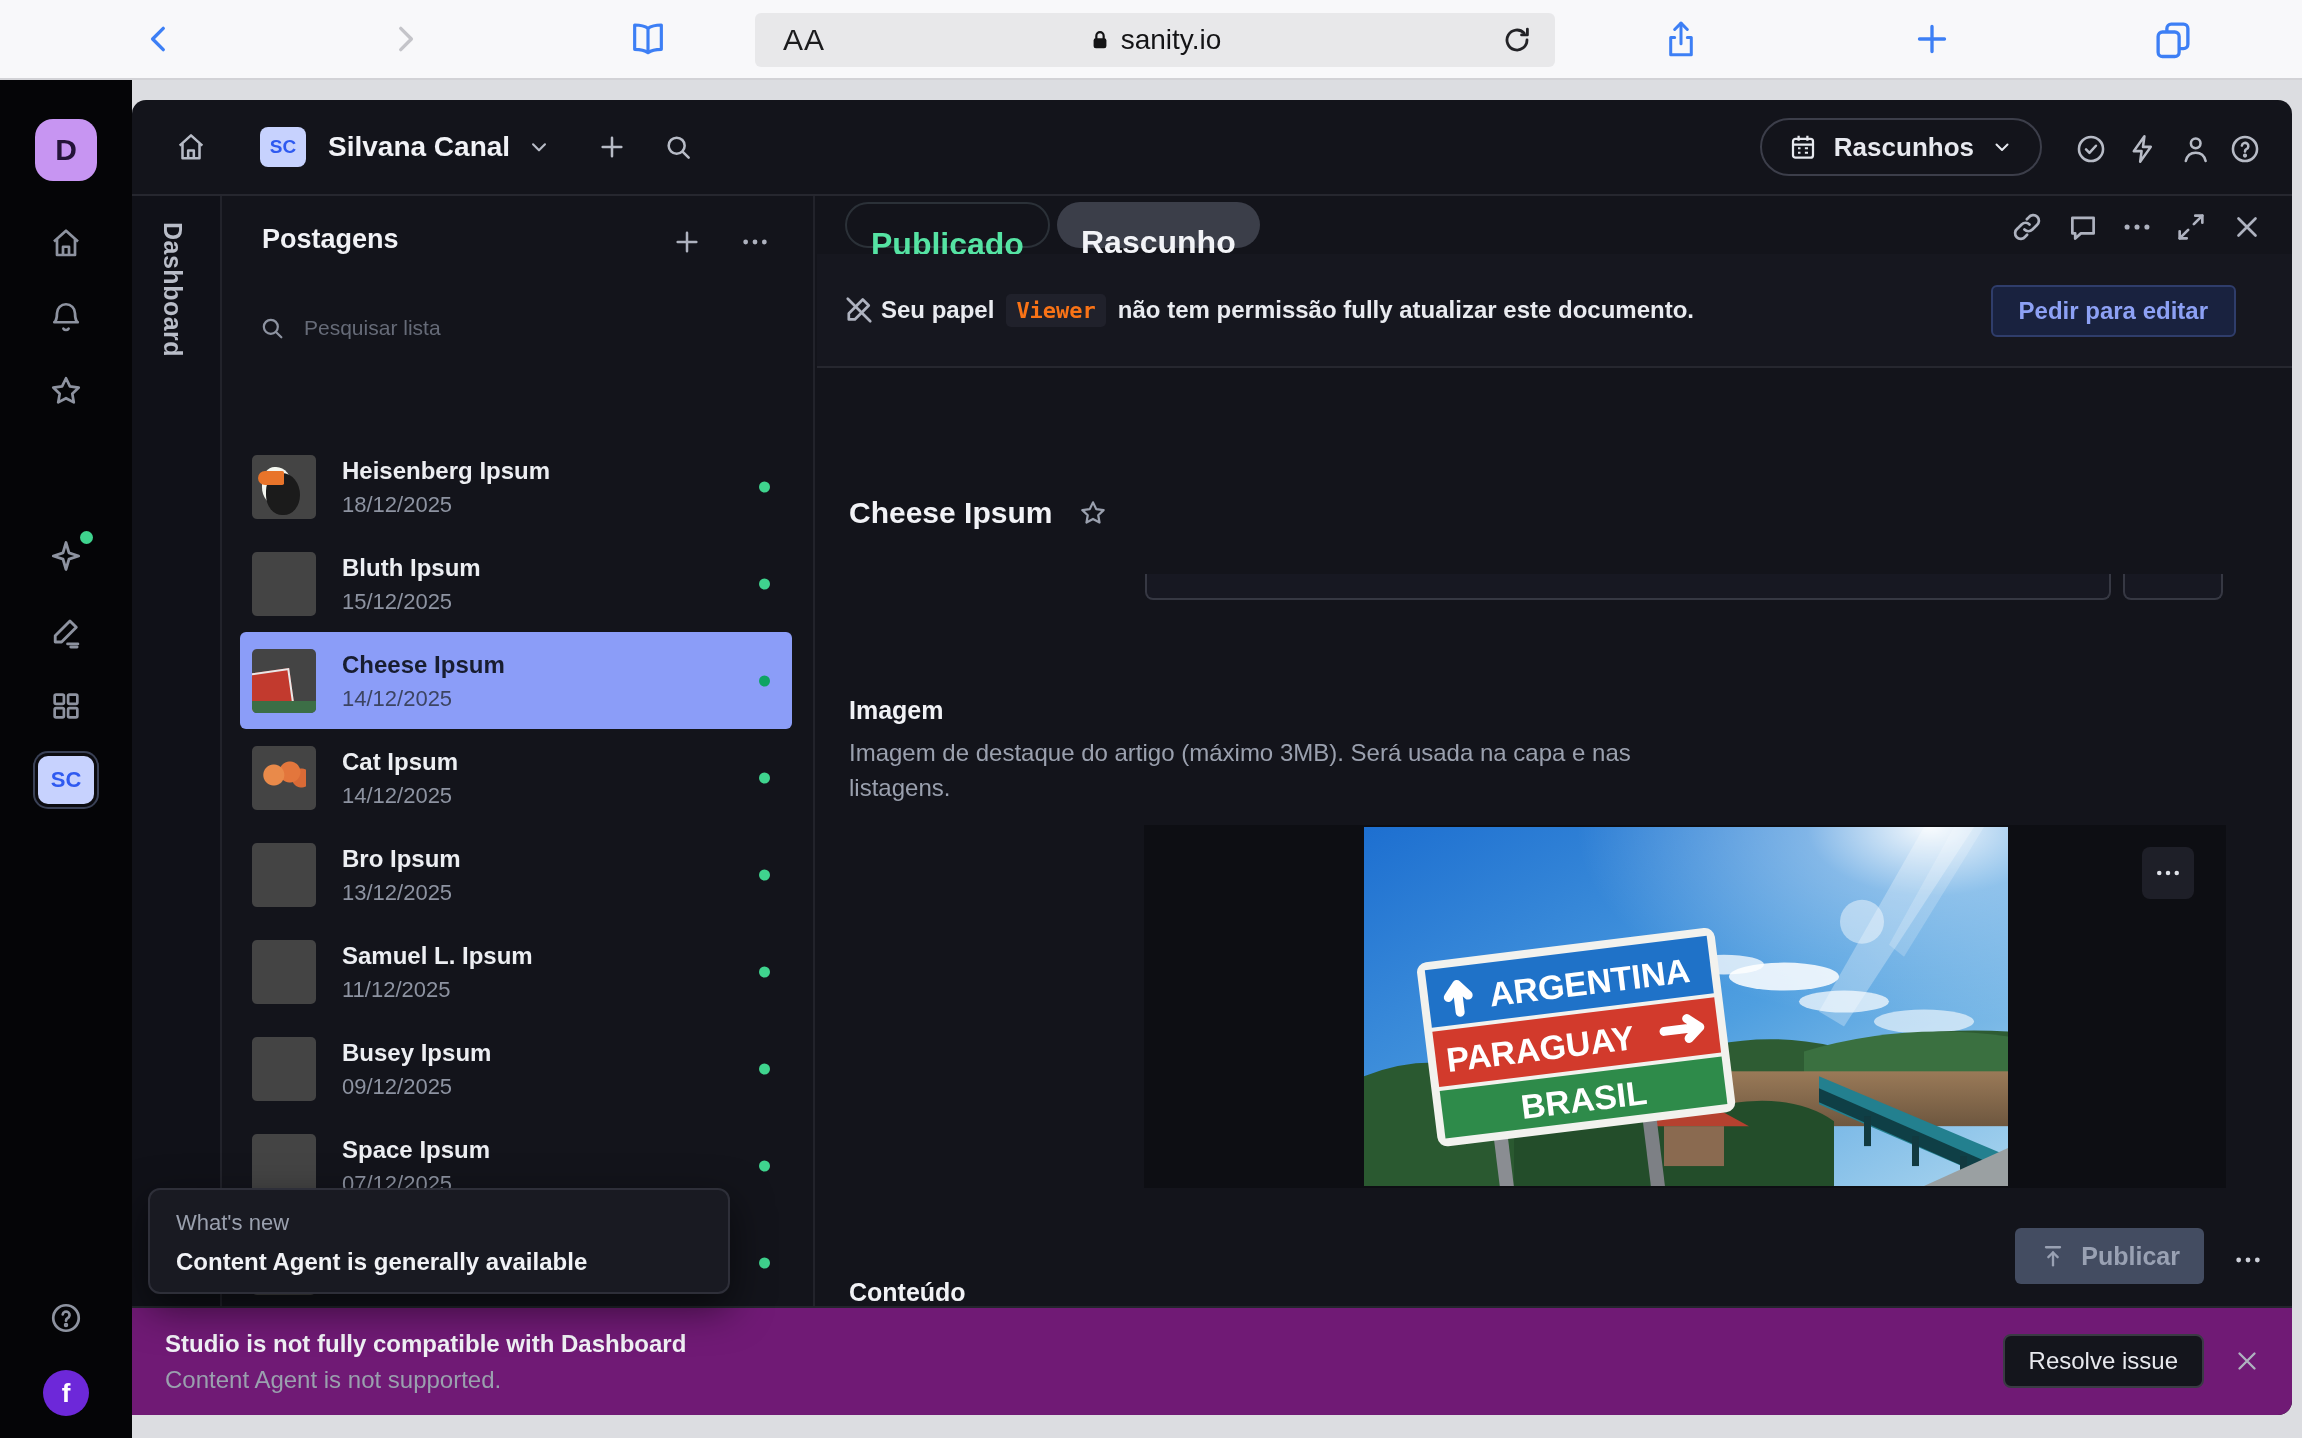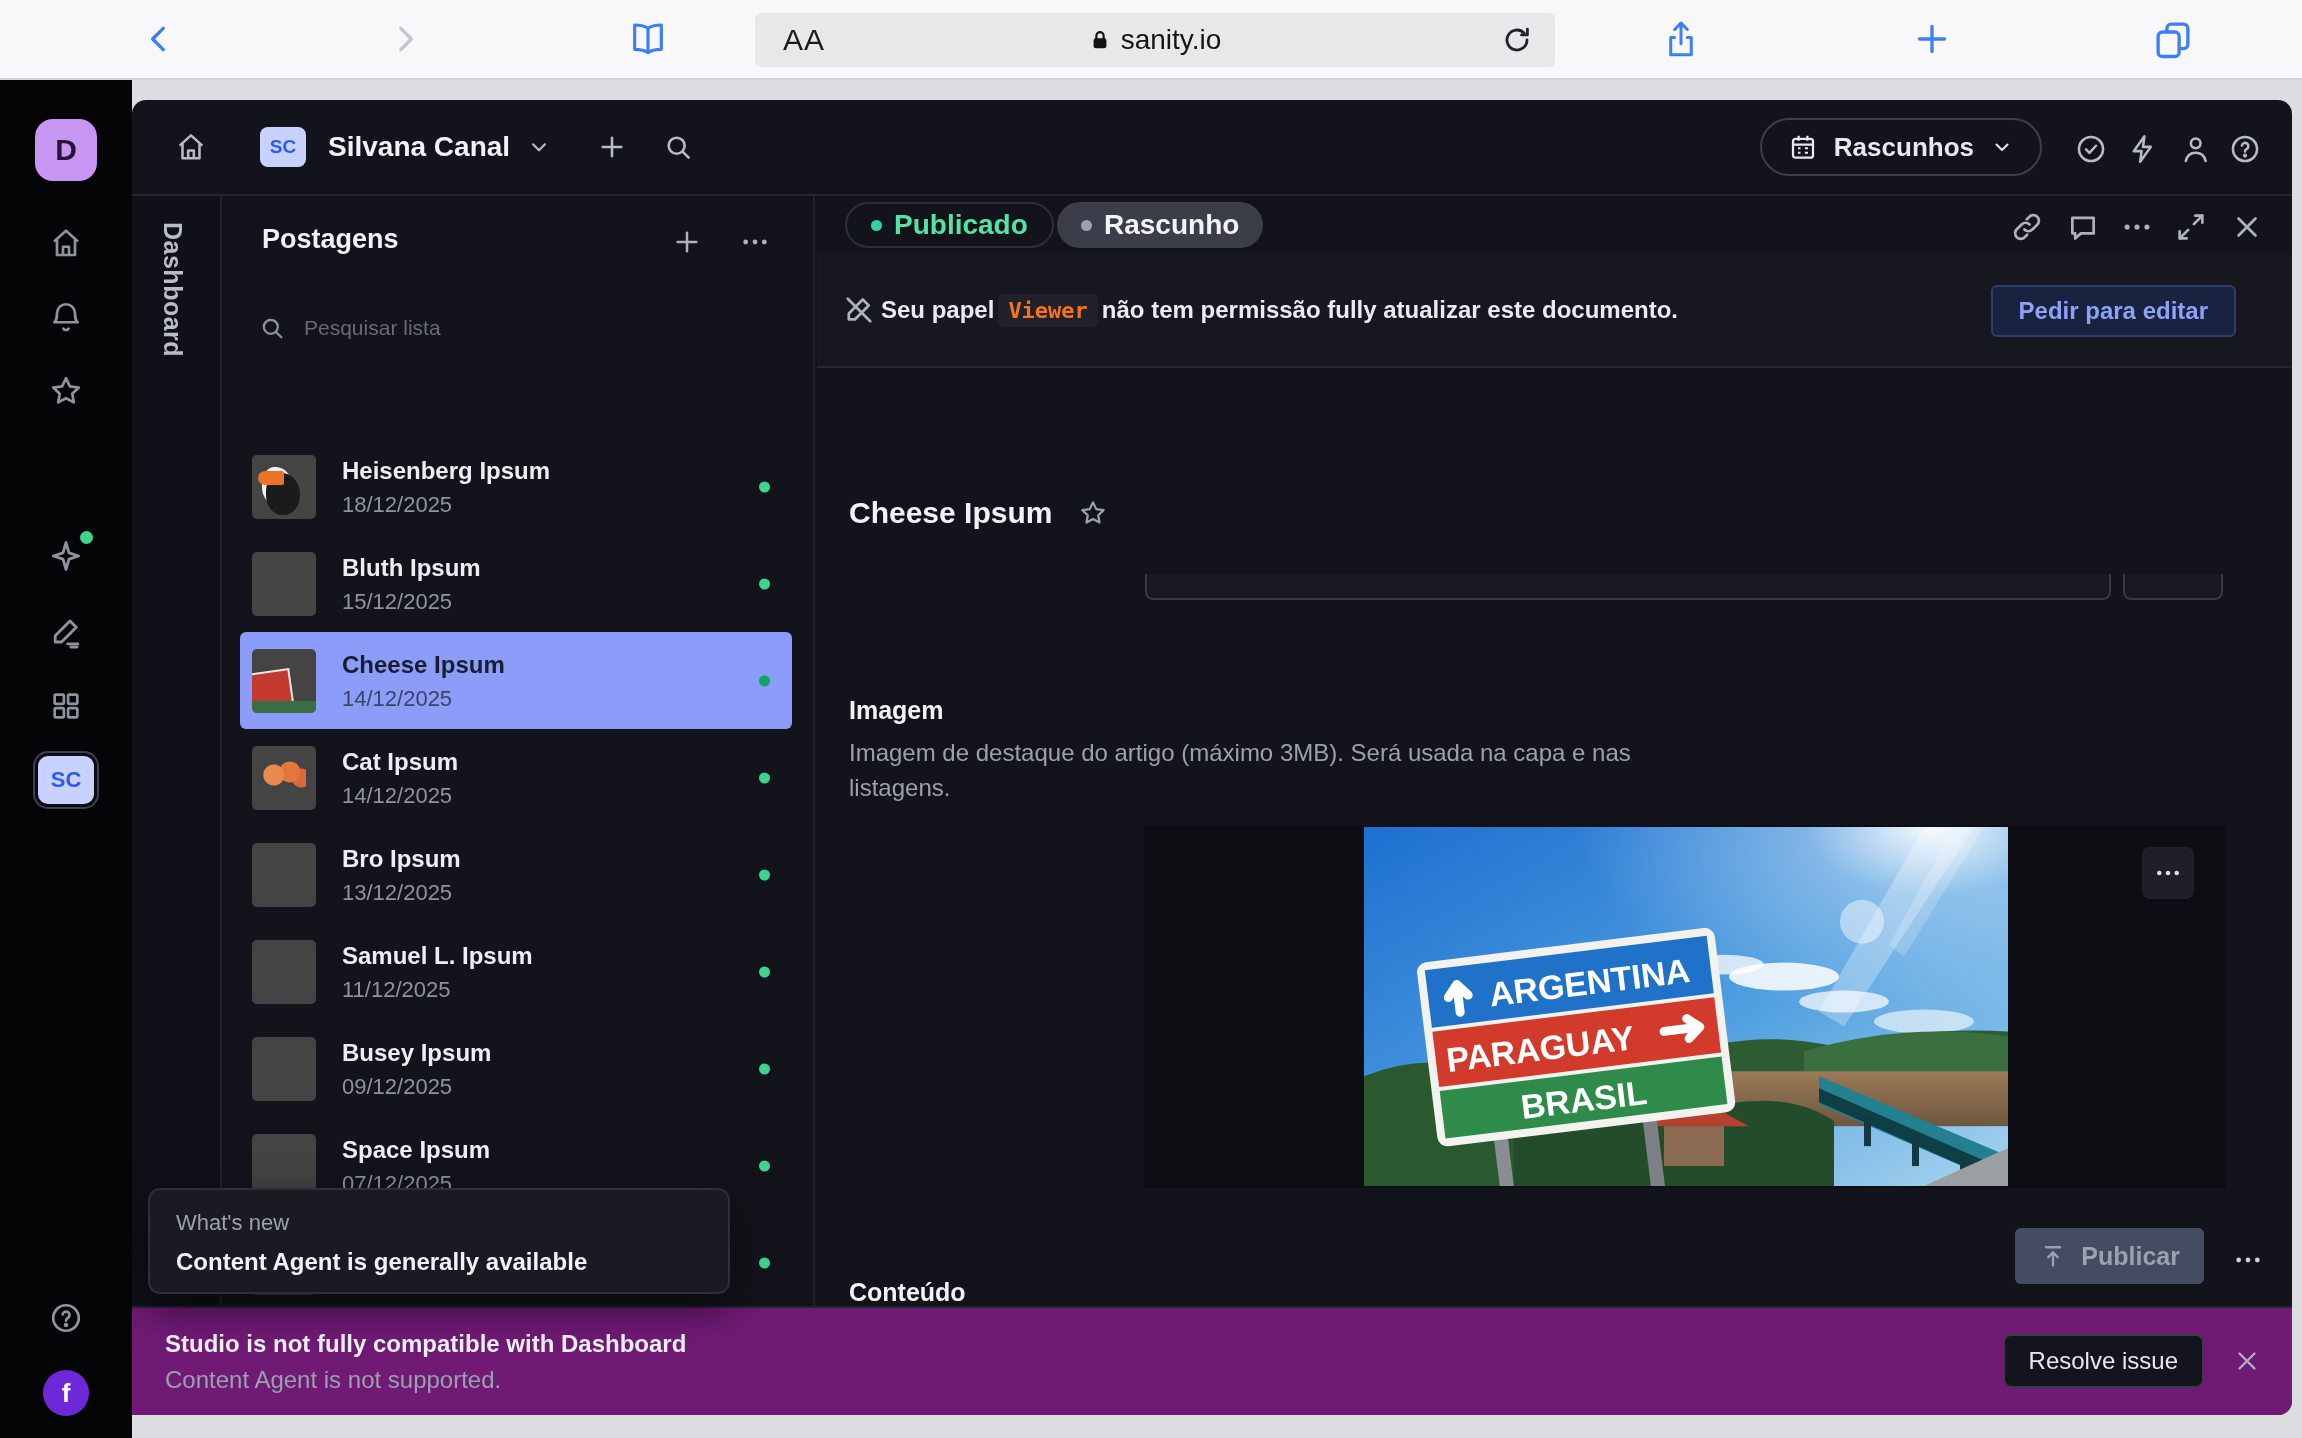--- a/index.html
+++ b/index.html
@@ -132,34 +132,34 @@
   .t6 { background:linear-gradient(180deg,#d9a05a 0%,#c07f3a 45%,#6d5a2e 70%,#2f4d2b 100%); }
   .t7 { background:linear-gradient(125deg,#3a2c22 0%,#6e523c 35%,#ece8e2 52%,#584236 70%,#241a14 100%); }
   .t8 { background:linear-gradient(180deg,#8ecbe8 0%,#bfe3f2 35%,#5d9c55 60%,#3c7a46 100%); }
   .t9 { background:linear-gradient(180deg,#cfd8de 0%,#a8bcc8 45%,#7c94a0 65%,#4e6a5a 100%); }
 
   
   #editor { position:absolute; left:685px; top:96px; width:1475px; height:1110px; }
   #tab-row { position:absolute; left:0; top:0; width:100%; height:58px; }
   .tab-pill {
     position:absolute; top:6px; height:46px; border-radius:24px;
-    display:flex; align-items:center; gap:12px; padding:0 24px; font-size:28px; font-weight:bold;
+    display:flex; align-items:center; gap:22px; padding:0 24px; font-size:32px; font-weight:bold;flex-direction:column;
   }
   #tab-publicado { left:28px; border:2px solid #2b3138; color:#55e3a3; }
   #tab-publicado .dot { width:11px; height:11px; border-radius:50%; background:#34d399; }
   #tab-rascunho { left:240px; background:#3b3e49; color:#f2f3f7; }
   #tab-rascunho .dot { width:11px; height:11px; border-radius:50%; background:#9aa2b8; }
   .doc-actions { position:absolute; top:14px; color:#aeb2bf; }
 
   #perm-banner {
     position:absolute; left:0; top:58px; width:100%; height:114px;
     background:#16171f; border-bottom:2px solid #26272f;
     display:flex; align-items:center;
   }
-  #perm-banner .msg { margin-left:64px; font-size:24px; font-weight:bold; color:#e9ebf0; display:flex; align-items:center; gap:4px; }
+  #perm-banner .msg { margin-left:64px; font-size:24px; font-weight:bold; color:#e9ebf0; display:flex; align-items:center; gap:12px; }
   #perm-banner .role-chip {
     font-family:"DejaVu Sans Mono", monospace; font-weight:bold; font-size:22px;
     color:#f97316; background:#20212b; border-radius:5px; padding:4px 10px;
   }
   #request-edit-btn {
     position:absolute; right:56px; top:31px; height:52px; padding:0 26px;
     background:#19223f; border:2px solid #2f3d6b; border-radius:6px;
     color:#8da1f5; font-size:24px; font-weight:bold; display:flex; align-items:center;
   }
   #banner-icon { position:absolute; left:24px; top:38px; color:#aeb2bf; }

